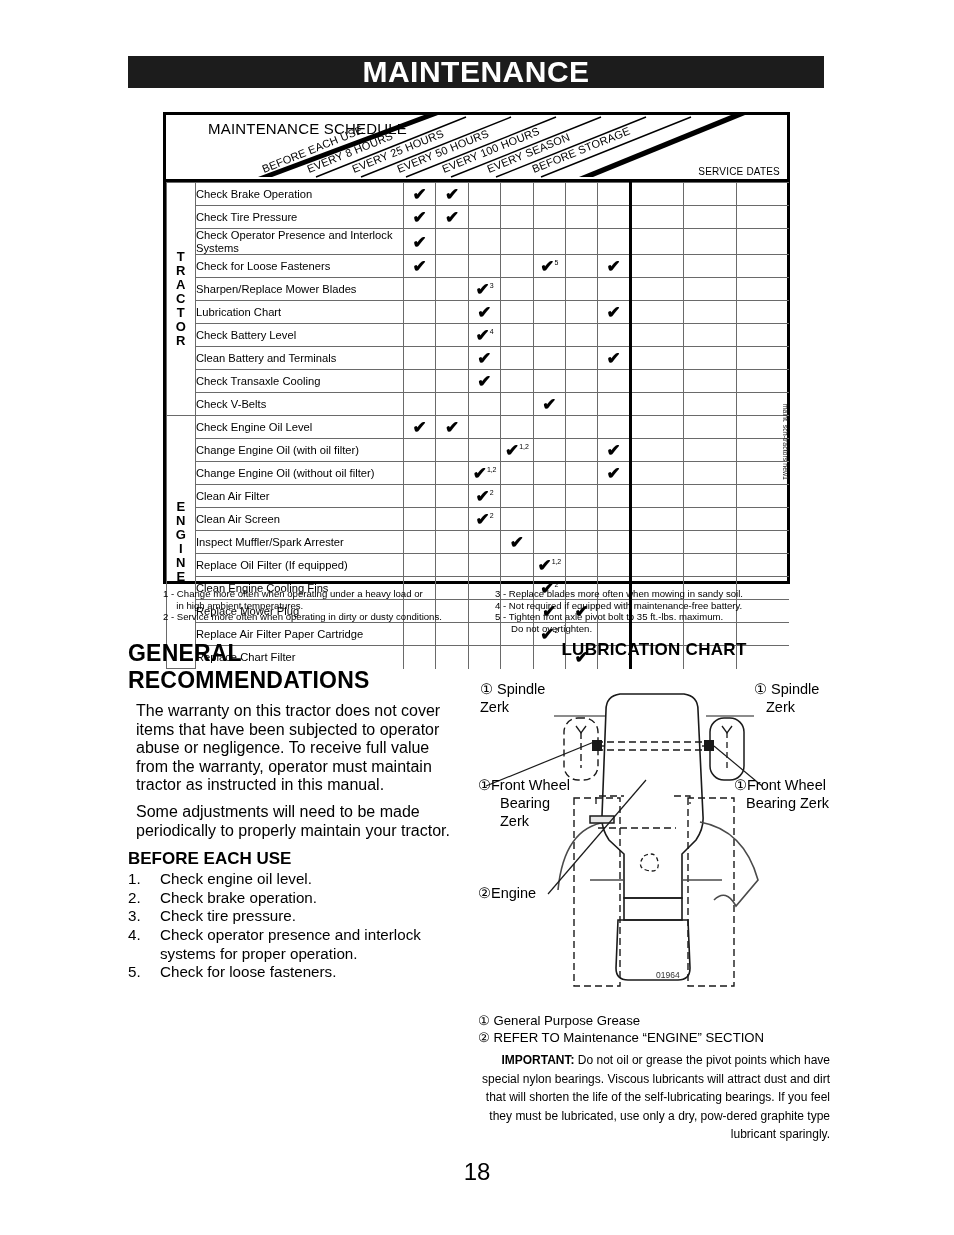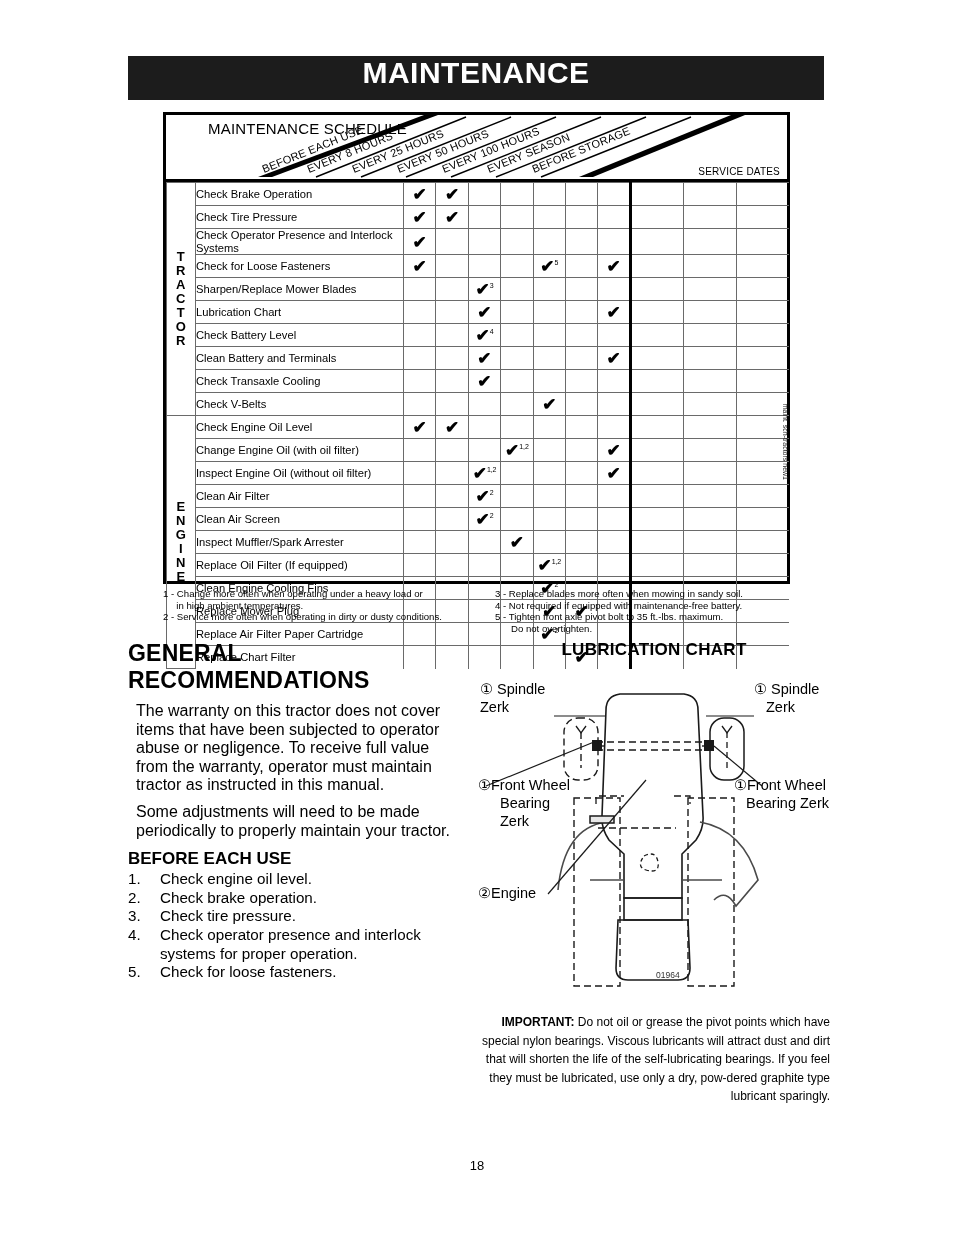--- a/index.html
+++ b/index.html
@@ -11,24 +11,24 @@
     font-family: "Liberation Sans", sans-serif;
     color: #000000;
     position: relative;
     overflow: hidden;
   }
 
   
   .banner {
     position: absolute;
     left: 128px; top: 56px;
-    width: 696px; height: 44px;
+    width: 696px; height: 32px;
     background: #1c1c1c;
     color: #ffffff;
-    display: flex; align-items: flex-start; justify-content: center;
+    display: flex; align-items: center; justify-content: center;
   }
   .banner-text {
     font-size: 30px; font-weight: bold; letter-spacing: 0.5px;
   }
 
   
   .sched {
     position: absolute;
     left: 163px; top: 112px;
     width: 627px; height: 472px;
@@ -162,21 +162,21 @@
     font-size: 17px; font-weight: bold; letter-spacing: .3px;
   }
   .diagram { position: relative; width: 352px; height: 340px; margin-top: 8px; }
   .legend { margin-top: 4px; font-size: 13.2px; line-height: 17px; }
   .important { margin-top: 5px; font-size: 12px; line-height: 18.6px; text-align: right; }
   .important b { font-weight: bold; }
 
   
   .pageno {
     position: absolute; left: 0; right: 0; top: 1158px;
-    text-align: center; font-size: 13px;
+    text-align: center; font-size: 24px;
   }
 </style>
 </head>
 <body>
 
 <div class="banner">
   <span class="banner-text">MAINTENANCE</span>
 </div>
 
 <div class="sched">
@@ -368,21 +368,21 @@
           <td class="chk"></td>
           <td class="chk"><span class="check">✔</span><span class="fn">1,2</span></td>
           <td class="chk"></td>
           <td class="chk"></td>
           <td class="chk last-chk"><span class="check">✔</span></td>
           <td class="date"></td>
           <td class="date"></td>
           <td class="date last-date"></td>
         </tr>
         <tr>
-          <td class="task">Inspect Engine Oil (without oil filter)</td>
+          <td class="task">Change Engine Oil (without oil filter)</td>
           <td class="chk"></td>
           <td class="chk"></td>
           <td class="chk"><span class="check">✔</span><span class="fn">1,2</span></td>
           <td class="chk"></td>
           <td class="chk"></td>
           <td class="chk"></td>
           <td class="chk last-chk"><span class="check">✔</span></td>
           <td class="date"></td>
           <td class="date"></td>
           <td class="date last-date"></td>
@@ -613,19 +613,23 @@
         <text x="22" y="140">Bearing</text>
         <text x="22" y="158">Zerk</text>
         <text x="256" y="122">①Front Wheel</text>
         <text x="268" y="140">Bearing Zerk</text>
         <text x="0" y="230">②Engine</text>
       </g>
       <text x="178" y="310" font-family="Liberation Sans, sans-serif" font-size="8.5" fill="#333">01964</text>
     </svg>
   </div>
 
+  <div class="legend" id="lub-legend">
+      <div>①  General Purpose Grease</div>
+      <div>②  REFER TO Maintenance  “ENGINE” SECTION</div>
+    </div>
 
   <div class="important">
     <b>IMPORTANT:</b><span>  Do not oil or grease the pivot points which have special nylon bearings.  Viscous lubricants will attract dust and dirt that will shorten the life of the self-lubricating bearings.  If you feel they must be lubricated, use only a dry, pow-dered graphite type lubricant sparingly.</span>
   </div>
 </div>
 
 <div class="pageno">18</div>
 
 </body></html>

